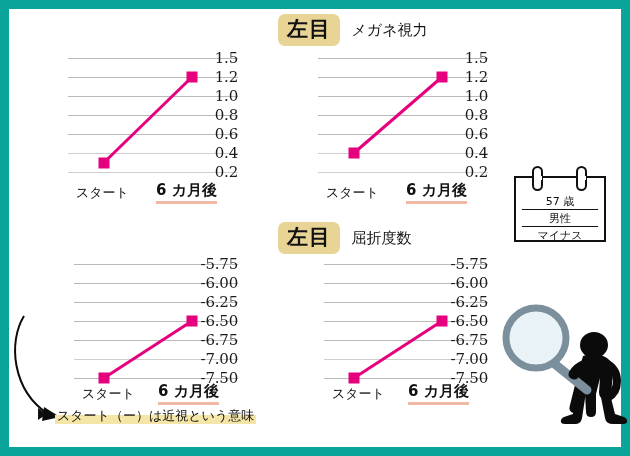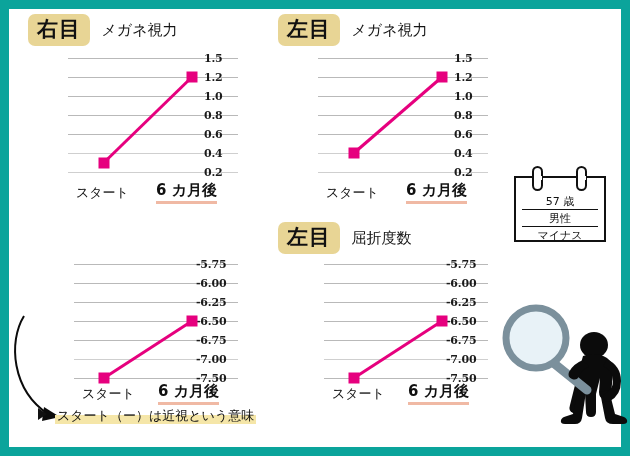--- a/index.html
+++ b/index.html
@@ -27,23 +27,24 @@
     vertical-align:middle;
   }
   .head-sub{
     display:inline-block;margin-left:7px;font-size:15px;color:#141414;
     font-weight:normal;vertical-align:middle;
     font-family:"DejaVu Sans","Liberation Sans",sans-serif;
   }
   .plot{position:absolute;}
   .ytick{
     position:absolute;right:0;transform:translateY(-50%);
-    font-size:11px;color:#1b1b1b;font-weight:bold;white-space:nowrap;
+    font-size:15px;color:#1b1b1b;font-weight:normal;white-space:nowrap;
     font-family:"DejaVu Serif","Liberation Serif",serif;
     letter-spacing:-0.2px;
+    text-align:right;
   }
   .gridline{position:absolute;height:1px;background:#b9b9b9;}
   .gridline.light{background:#cfcfcf;}
   .marker{position:absolute;width:11px;height:11px;background:#e6007e;
           transform:translate(-50%,-50%);}
   .series-svg{position:absolute;left:0;top:0;overflow:visible;}
   .xlab{
     position:absolute;font-size:13px;color:#101010;white-space:nowrap;
     font-family:"DejaVu Sans","Liberation Sans",sans-serif;
   }
@@ -86,24 +87,20 @@
   }
   .svg-abs{position:absolute;left:0;top:0;pointer-events:none;}
 </style>
 </head>
 <body>
 
 <div class="stage">
   <div class="frame"></div>
 
   <div class="chart" style="left:28px;top:14px;width:250px;height:190px;">
-    <div class="chart-head">
-      <span class="badge">右目</span>
-      <span class="head-sub">メガネ視力</span>
-    </div>
     <div class="plot" style="left:0;top:44px;width:210px;height:114px;">
       <div class="gridline" style="left:40px;top:0px;width:170px;"></div>
       <div class="gridline" style="left:40px;top:19px;width:170px;"></div>
       <div class="gridline" style="left:40px;top:38px;width:170px;"></div>
       <div class="gridline" style="left:40px;top:57px;width:170px;"></div>
       <div class="gridline" style="left:40px;top:76px;width:170px;"></div>
       <div class="gridline light" style="left:40px;top:95px;width:170px;"></div>
       <div class="gridline light" style="left:40px;top:114px;width:170px;"></div>
 
       <div class="ytick" style="top:0px;width:34px;">1.5</div>

